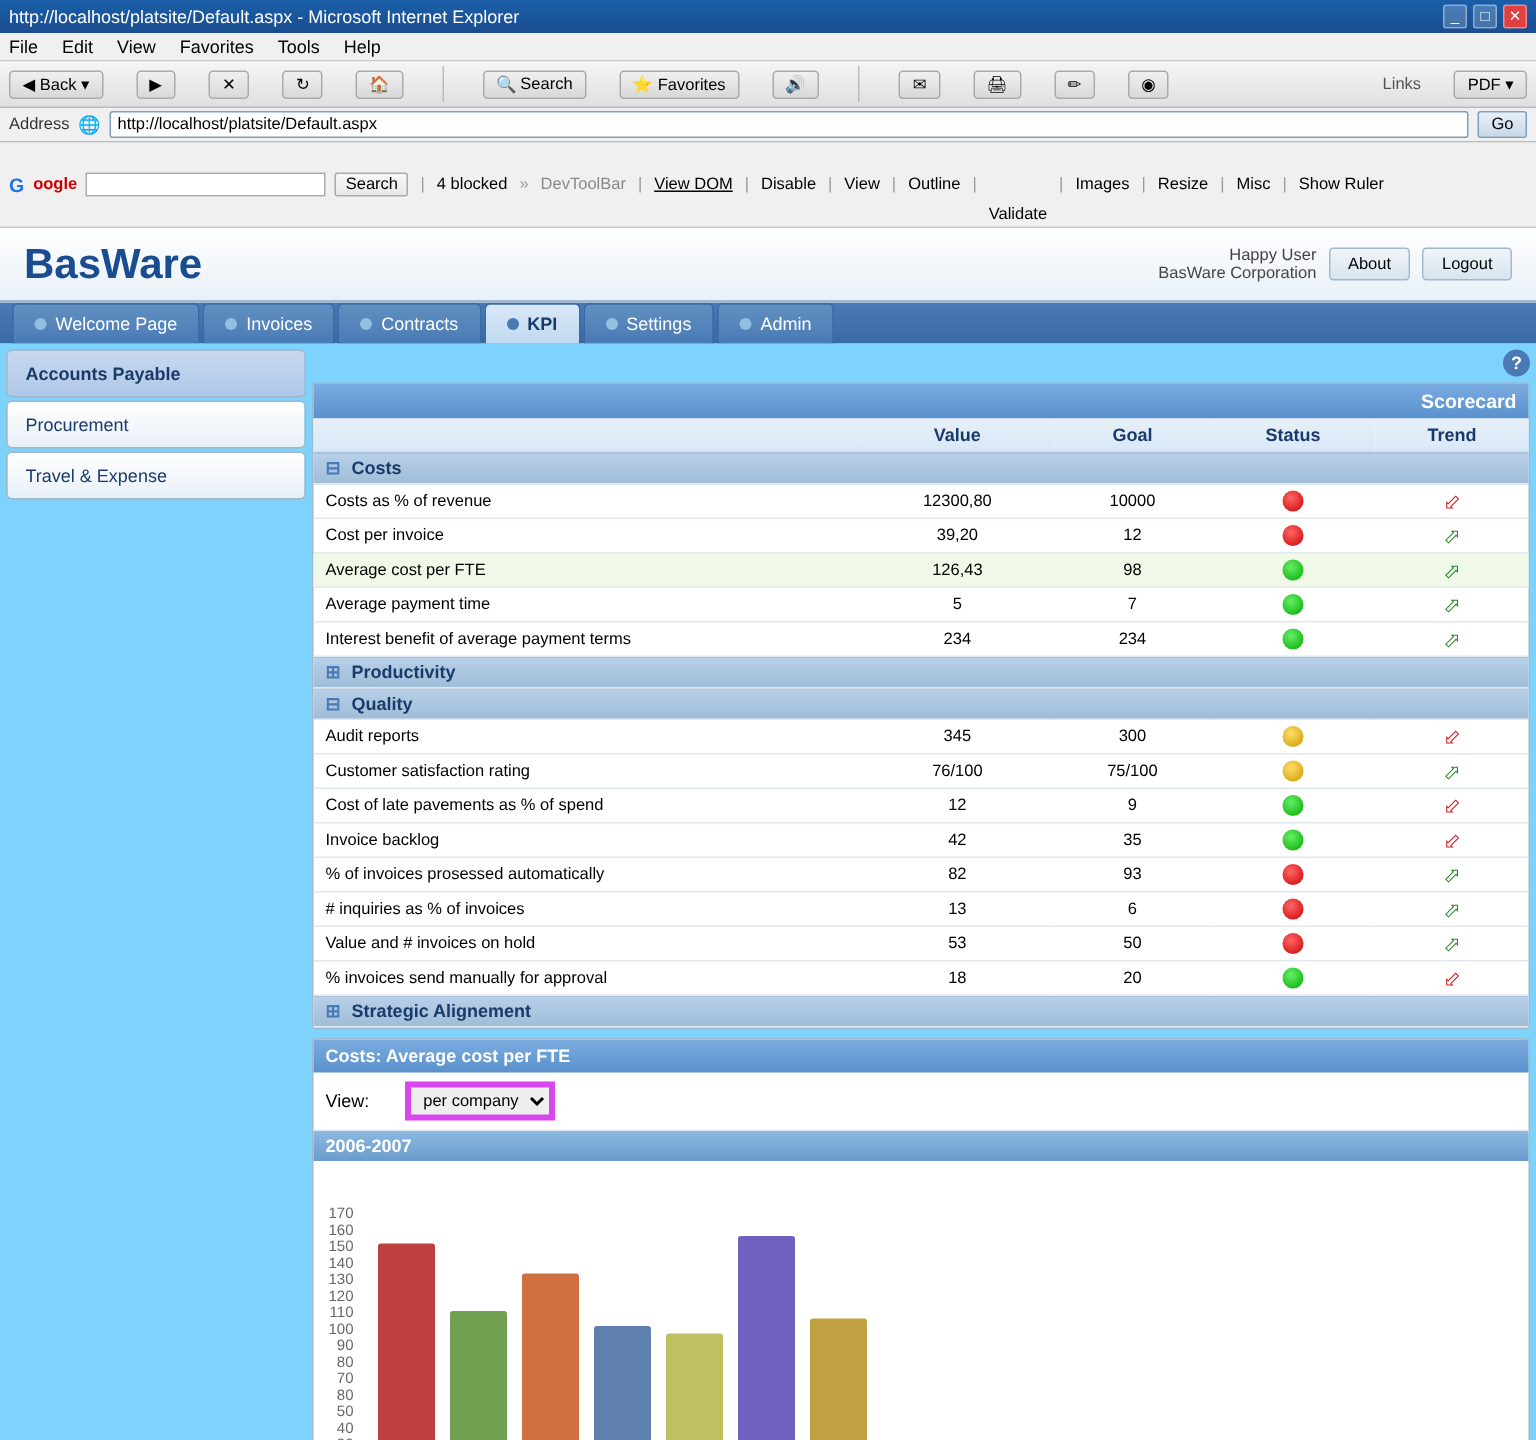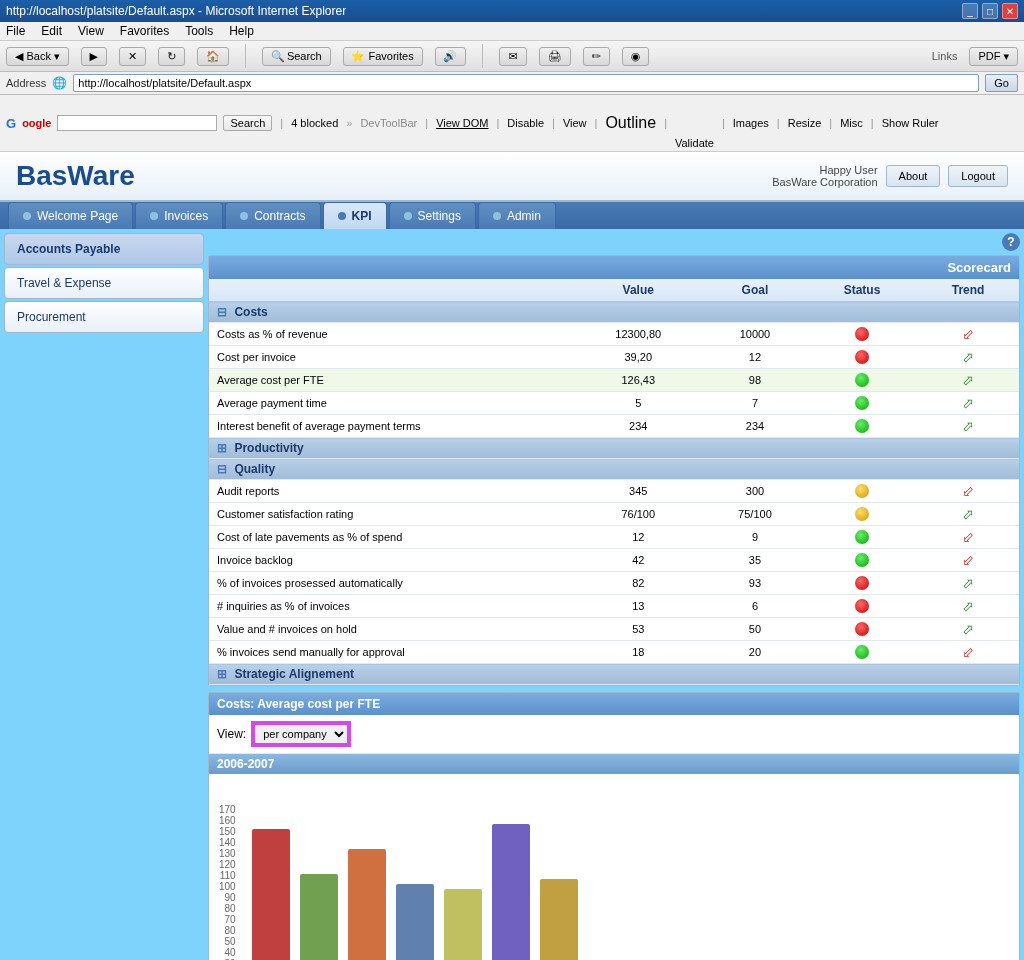--- a/index.html
+++ b/index.html
@@ -32,21 +32,21 @@
       padding: 2px 6px;
       display: flex; gap: 16px;
       font-size: 12px;
     }
     .browser-menubar span { cursor: pointer; }
 
     .browser-toolbar {
       background: linear-gradient(to bottom, #f5f5f5, #e0e0e0);
       border-bottom: 1px solid #bbb;
       padding: 3px 6px;
-      display: flex; align-items: center; gap: 12px;
+      display: flex; align-items: center; gap: 22px;
     }
     .nav-btn {
       background: linear-gradient(to bottom, #f0f0f0, #d8d8d8);
       border: 1px solid #aaa;
       border-radius: 3px;
       padding: 2px 8px;
       font-size: 11px;
       cursor: pointer;
       display: flex; align-items: center; gap: 2px;
     }
@@ -213,21 +213,21 @@
     }
     .chart-header {
       background: linear-gradient(to bottom, #7aace0, #5a90cc);
       color: white;
       padding: 4px 8px;
       font-weight: bold;
       font-size: 12px;
     }
     .chart-controls {
       padding: 6px 8px;
-      display: flex; align-items: center; gap: 5px;
+      display: flex; align-items: center; gap: 24px;
       font-size: 12px;
       border-bottom: 1px solid #e0e8f0;
     }
     .chart-controls select {
       padding: 2px 4px; font-size: 11px; border: 4px solid #d946ef;
     }
     .chart-year-bar {
       background: linear-gradient(to bottom, #8ab8e0, #6a9ccc);
       color: white;
       padding: 3px 8px;
@@ -311,21 +311,21 @@
   <span>4 blocked</span>
   <span class="divider">»</span>
   <span style="color:#888; font-size:11px;">DevToolBar</span>
   <span class="divider">|</span>
   <span style="font-size:11px;text-decoration:underline;">View DOM</span>
   <span class="divider">|</span>
   <span style="font-size:11px;">Disable</span>
   <span class="divider">|</span>
   <span style="font-size:11px;">View</span>
   <span class="divider">|</span>
-  <span style="font-size:16px;">Outline</span>
+  <span style="font-size:11px;">Outline</span>
   <span class="divider">|</span>
   <span style="font-size:11px;margin-top:40px;">Validate</span>
   <span class="divider">|</span>
   <span style="font-size:11px;">Images</span>
   <span class="divider">|</span>
   <span style="font-size:11px;">Resize</span>
   <span class="divider">|</span>
   <span style="font-size:11px;">Misc</span>
   <span class="divider">|</span>
   <span style="font-size:11px;">Show Ruler</span>
@@ -372,24 +372,24 @@
     </div>
   </div>
 
   <div class="main-layout">
 
     <div class="sidebar">
       <div class="sidebar-item active">
         <span>Accounts Payable</span>
       </div>
       <div class="sidebar-item">
-        <span>Travel &amp; Expense</span>
+        <span>Procurement</span>
       </div>
       <div class="sidebar-item">
-        <span>Procurement</span>
+        <span>Travel &amp; Expense</span>
       </div>
     </div>
 
     <div class="content-area">
 
       <div style="display:flex; justify-content:flex-end; margin-bottom:4px;">
         <div class="sidebar-help">?</div>
       </div>
 
       <div class="scorecard-container">

